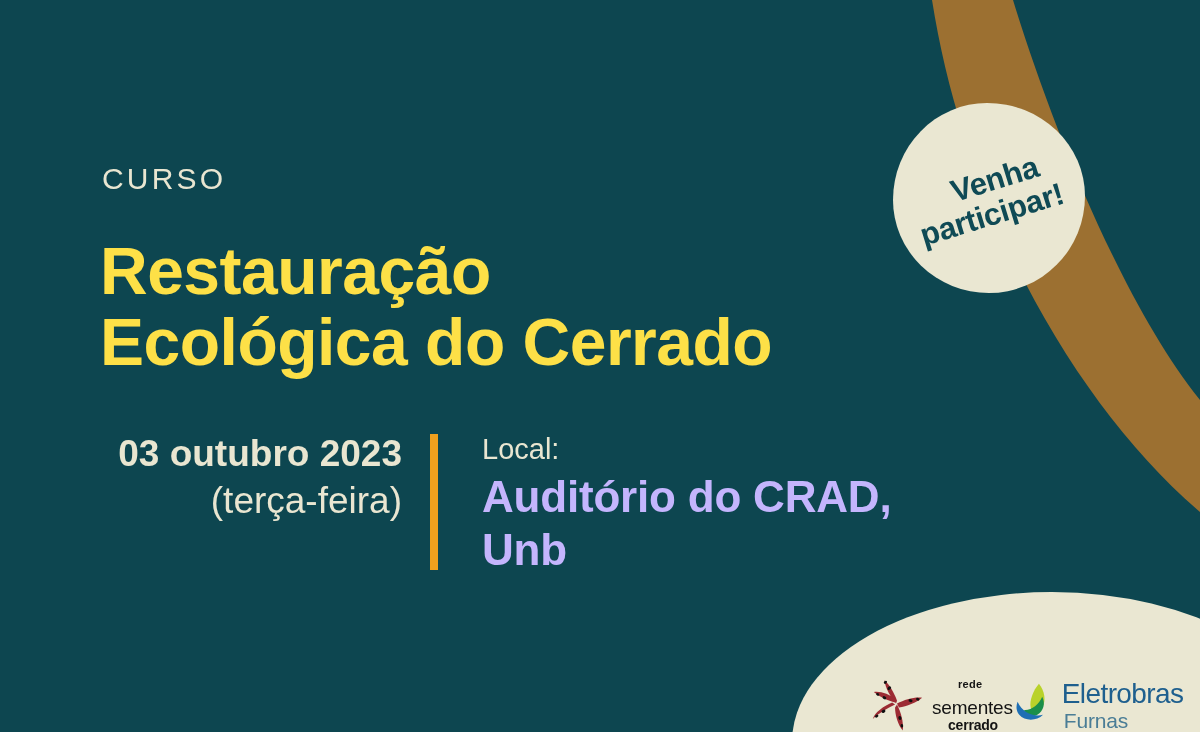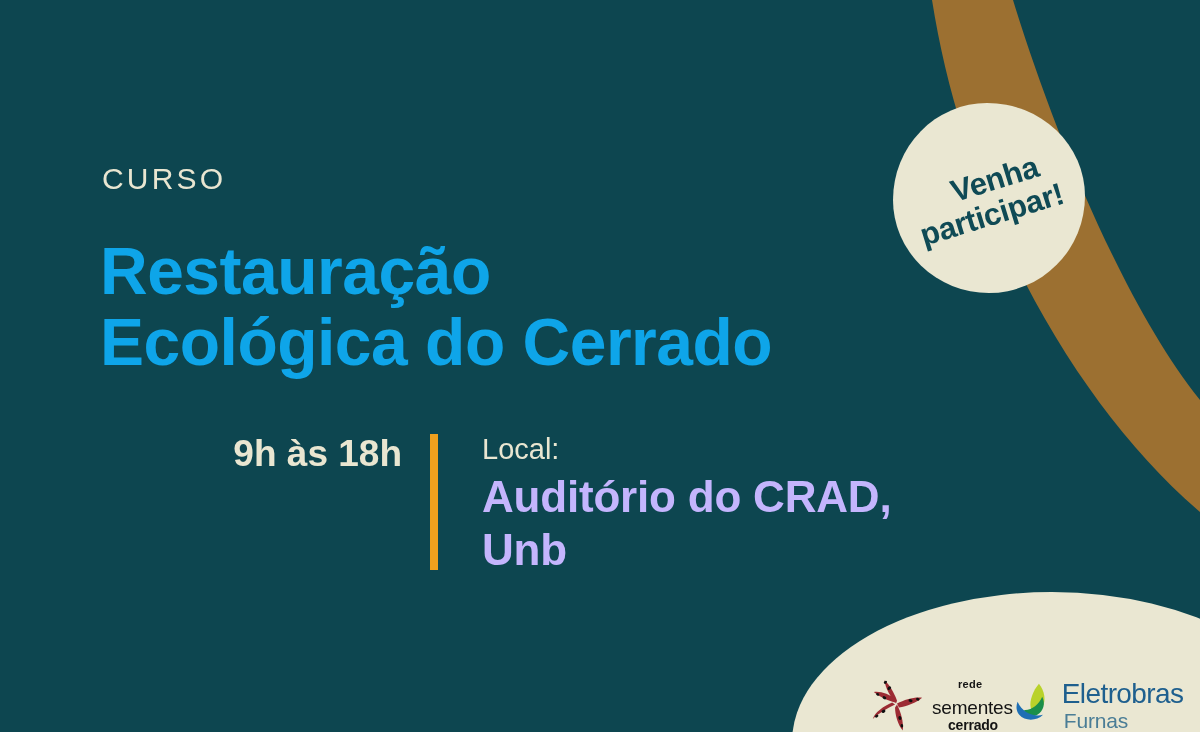--- a/index.html
+++ b/index.html
@@ -77,21 +77,21 @@
     font-size: 30px;
     font-weight: 400;
     letter-spacing: 3.2px;
     margin-top: 32px;
   }
 
   .title {
     position: absolute;
     top: 192px;
     left: 0;
-    color: #0ea5e9;
+    color: #fde047;
     font-size: 66px;
     font-weight: 700;
     line-height: 1.08;
     letter-spacing: -0.5px;
     white-space: pre-line;
   }
 
   
   .info {
     position: absolute;
@@ -226,21 +226,22 @@
   <div class="content">
 
     <div class="kicker">CURSO</div>
 
     <h1 class="title">Restauração
 Ecológica do Cerrado</h1>
 
     <div class="info">
 
       <div class="info-date">
-        <div>9h às 18h</div>
+        <div>03 outubro 2023</div>
+        <div class="weekday">(terça-feira)</div>
       </div>
 
       <div class="divider"></div>
 
       <div class="info-place">
         <div class="local-label">Local:</div>
         <div class="local-value">Auditório do CRAD,
 Unb</div>
       </div>
 

